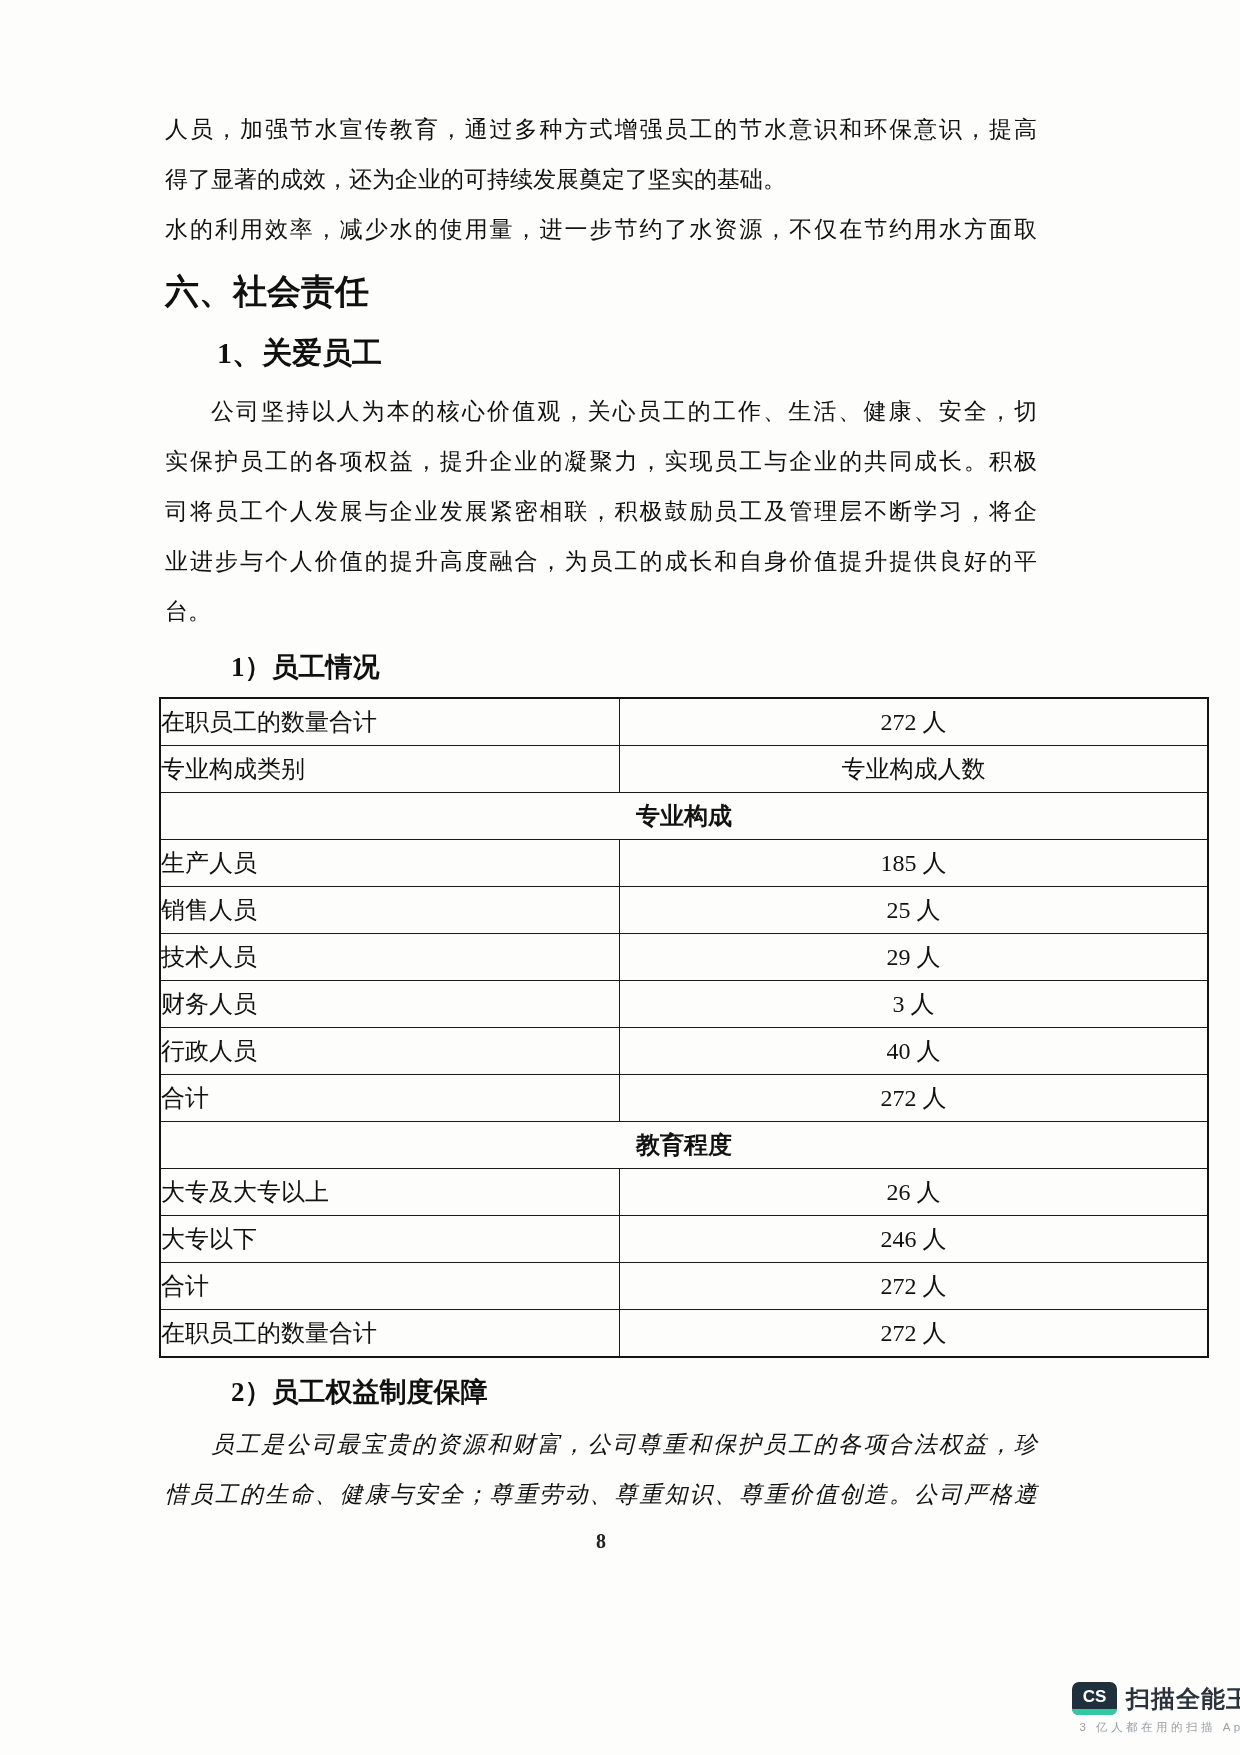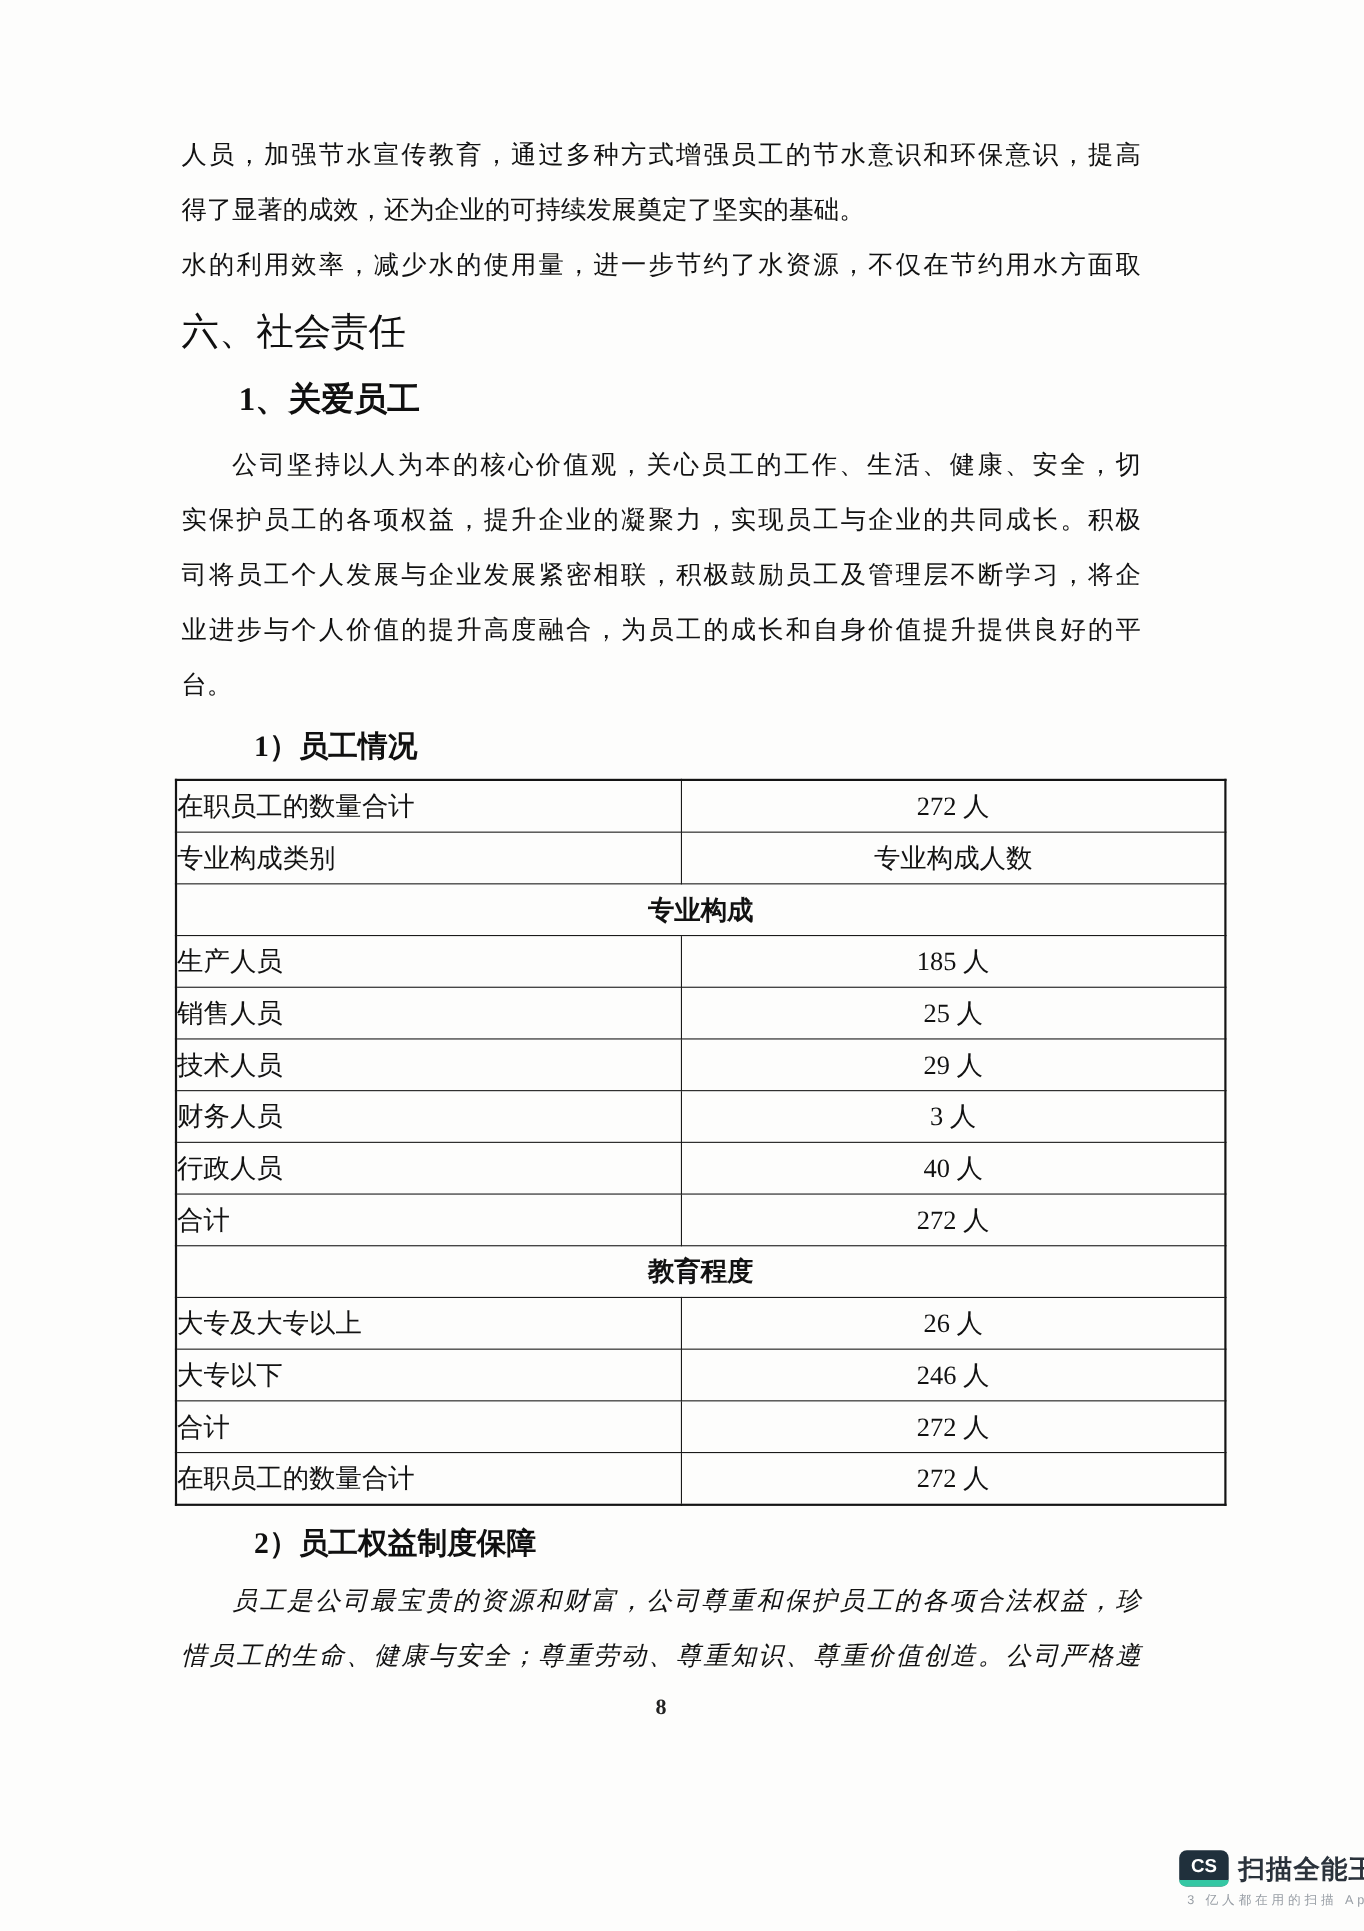--- a/index.html
+++ b/index.html
@@ -10,46 +10,46 @@
   }
   .page {
     position: relative;
     width: 1240px; height: 1755px;
     background: #fdfdfc;
     overflow: hidden;
     color: #141414;
   }
   .content {
     position: absolute;
-    left: 165px; top: 116px;
+    left: 165px; top: 105px;
     width: 872px;
   }
   .para { font-size: 23px; line-height: 50px; color: #121212; }
   .line { text-align: justify; text-align-last: justify; text-justify: inter-character; }
   .line.short { text-align: left; text-align-last: left; }
   .line.indent { text-indent: 46px; }
 
   .h-section {
     margin: 14px 0 12px 0;
     font-family: "Liberation Sans", "DejaVu Sans", sans-serif;
-    font-size: 34px; line-height: 44px; font-weight: normal; color: #101010;
+    font-size: 34px; line-height: 44px; font-weight: bold; color: #101010;
   }
   .h-sub {
     margin: 20px 0 0 52px;
     font-size: 30px; line-height: 40px; font-weight: bold; color: #101010;
   }
   .h-item {
     margin: 12px 0 0 66px;
     font-size: 27px; line-height: 36px; font-weight: bold; color: #101010;
   }
   .h-item2 { margin-top: 16px; }
 
   table.emp {
     margin: 12px 0 0 -6px;
-    width: 956px;
+    width: 1050px;
     border-collapse: collapse;
     table-layout: fixed;
   }
   table.emp td {
     border: 1.5px solid #1a1a1a;
     height: 46px;
     font-size: 24px;
     color: #121212;
     padding: 0;
   }

